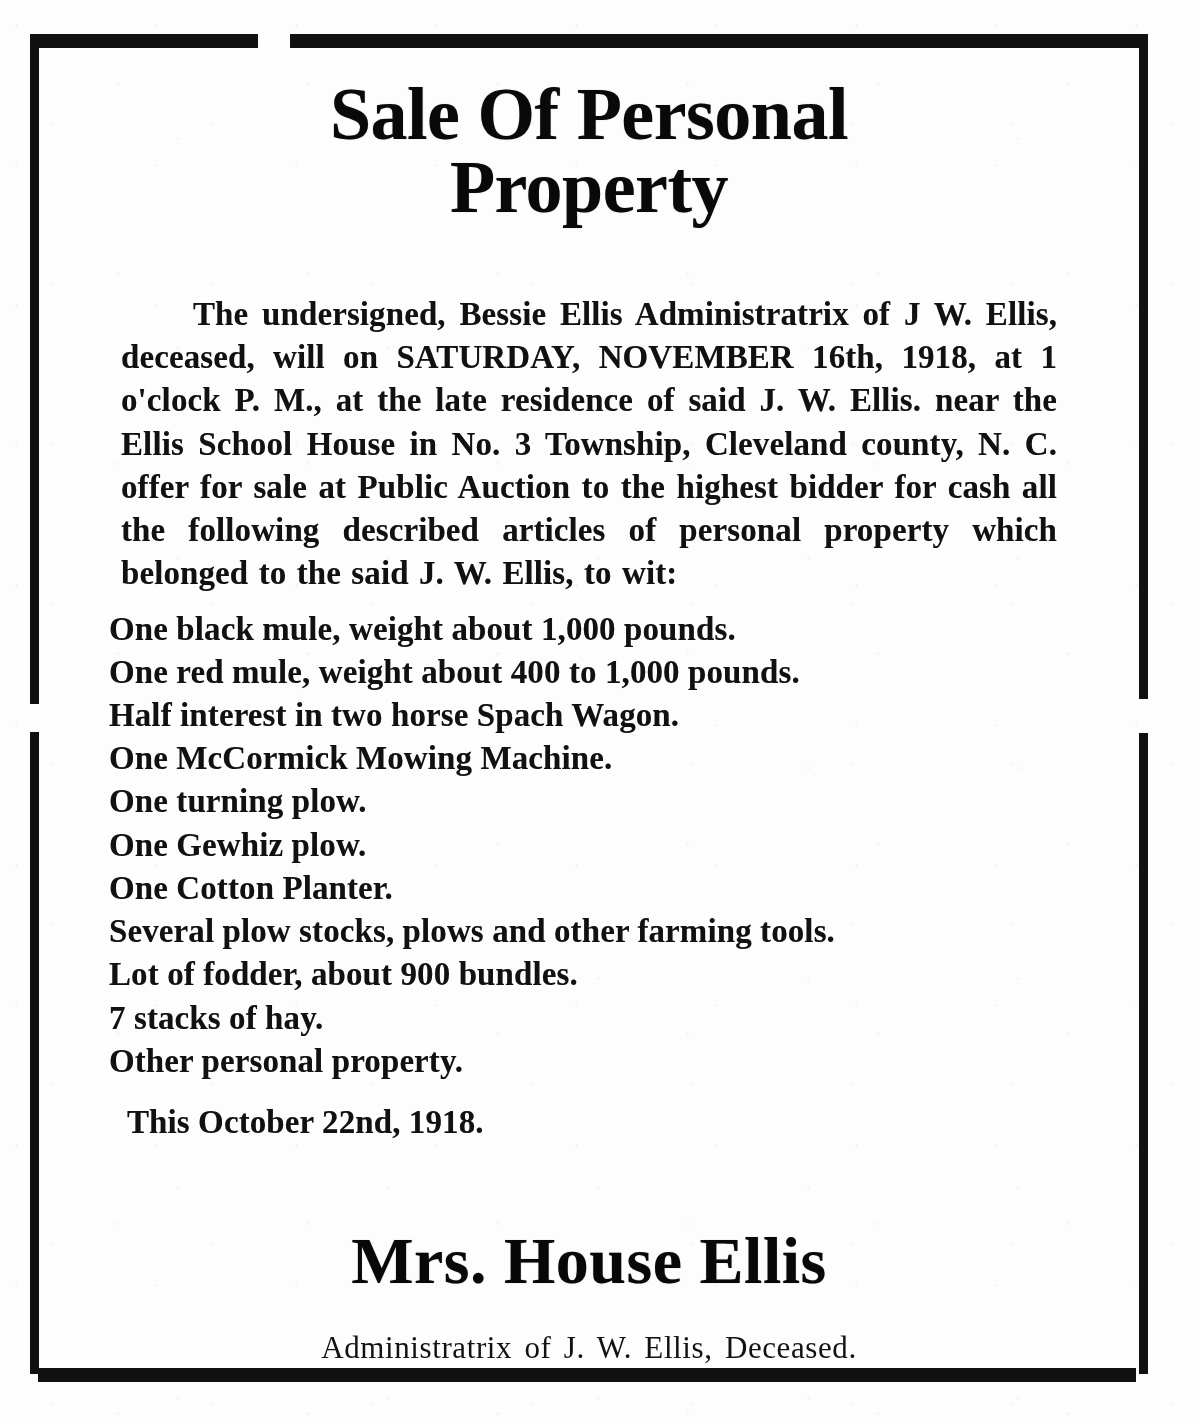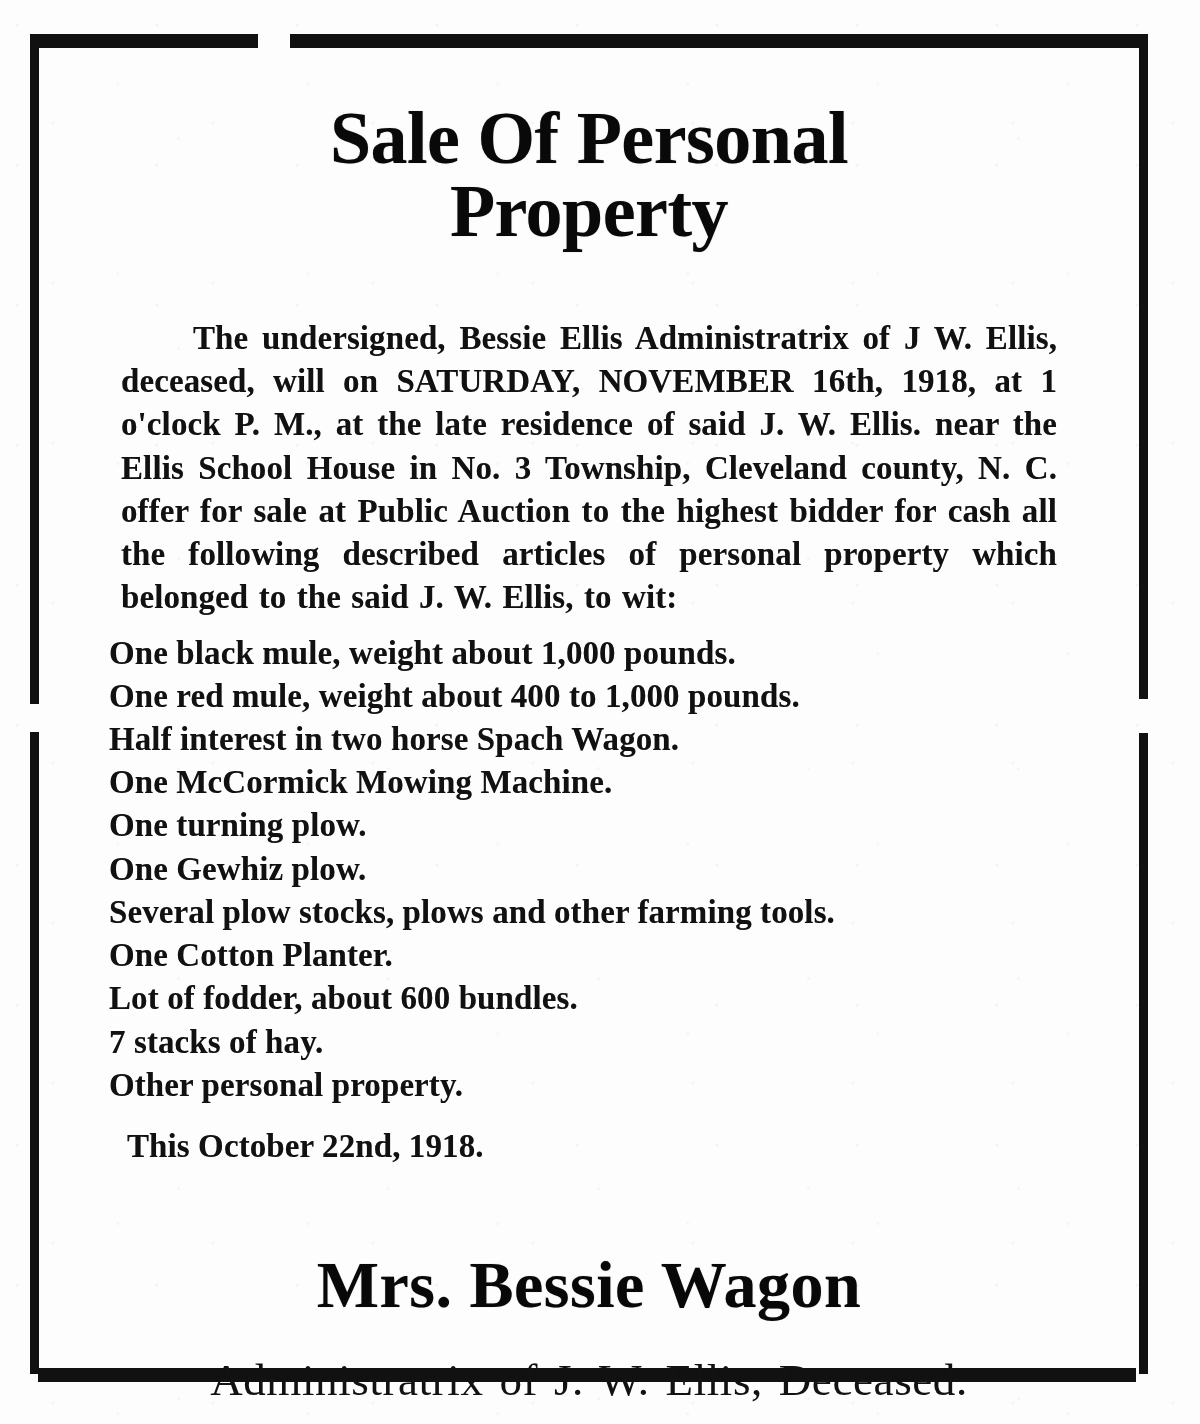--- a/index.html
+++ b/index.html
@@ -114,21 +114,21 @@
   }
 
   .headline {
     text-align: center;
     font-family: "Liberation Serif", serif;
     font-weight: bold;
     font-size: 74px;
     line-height: 0.98;
     letter-spacing: -0.5px;
     color: #090909;
-    margin: 36px 0 0 0;
+    margin: 12px 0 0 0;
     padding: 0 10px;
     text-shadow: 0 0 1px rgba(0,0,0,0.35);
   }
   .headline .line2 {
     display: block;
   }
 
   .body-copy {
     margin-top: 70px;
     font-size: 33px;
@@ -168,21 +168,21 @@
     font-size: 66px;
     line-height: 1;
     margin-top: 84px;
     letter-spacing: 0.5px;
     color: #080808;
     text-shadow: 0 0 1px rgba(0,0,0,0.35);
   }
 
   .sig-sub {
     text-align: center;
-    font-size: 45px;
+    font-size: 31px;
     margin-top: 36px;
     color: #121212;
     letter-spacing: 0.6px;
     word-spacing: 4px;
   }
 </style>
 </head>
 <body>
 
 <div class="page">
@@ -208,28 +208,28 @@
       <div class="body-copy">
         <p class="para">The undersigned, Bessie Ellis Administratrix of J W. Ellis, deceased, will on SATURDAY, NOVEMBER 16th, 1918, at 1 o'clock P. M., at the late residence of said J. W. Ellis. near the Ellis School House in No. 3 Township, Cleveland county, N. C. offer for sale at Public Auction to the highest bidder for cash all the following described articles of personal property which belonged to the said J. W. Ellis, to wit:</p>
 
         <ul class="items">
           <li>One black mule, weight about 1,000 pounds.</li>
           <li>One red mule, weight about 400 to 1,000 pounds.</li>
           <li>Half interest in two horse Spach Wagon.</li>
           <li>One McCormick Mowing Machine.</li>
           <li>One turning plow.</li>
           <li>One Gewhiz plow.</li>
+          <li>One Cotton Planter.</li>
           <li>Several plow stocks, plows and other farming tools.</li>
-          <li>One Cotton Planter.</li>
-          <li>Lot of fodder, about 600 bundles.</li>
+          <li>Lot of fodder, about 900 bundles.</li>
           <li>7 stacks of hay.</li>
           <li>Other personal property.</li>
         </ul>
 
         <p class="date-line">This October 22nd, 1918.</p>
       </div>
 
-      <div class="signature">Mrs. Bessie Wagon</div>
+      <div class="signature">Mrs. House Ellis</div>
       <div class="sig-sub">Administratrix of J. W. Ellis, Deceased.</div>
 
     </div>
   </div>
 </div>
 
 </body></html>

